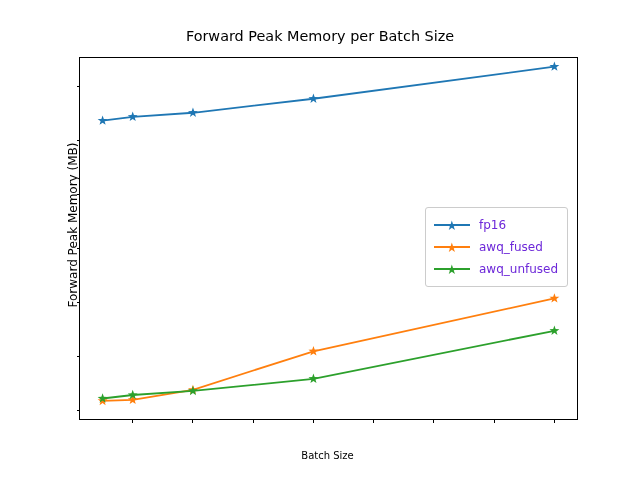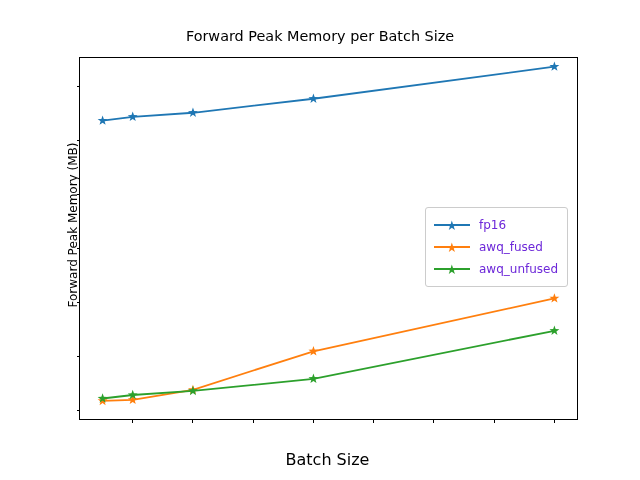--- a/index.html
+++ b/index.html
@@ -55,21 +55,21 @@
     color: #000000;
     transform: rotate(-90deg);
     transform-origin: center center;
   }
   #xlabel {
     position: absolute;
     left: 79px;
     top: 450px;
     width: 497px;
     text-align: center;
-    font-size: 16px;
+    font-size: 10px;
     color: #000000;
   }
   .tick-mark-y {
     position: absolute;
     left: -3.5px;
     width: 3.5px;
     height: 1.1px;
     background: #000000;
   }
   .tick-mark-x {

